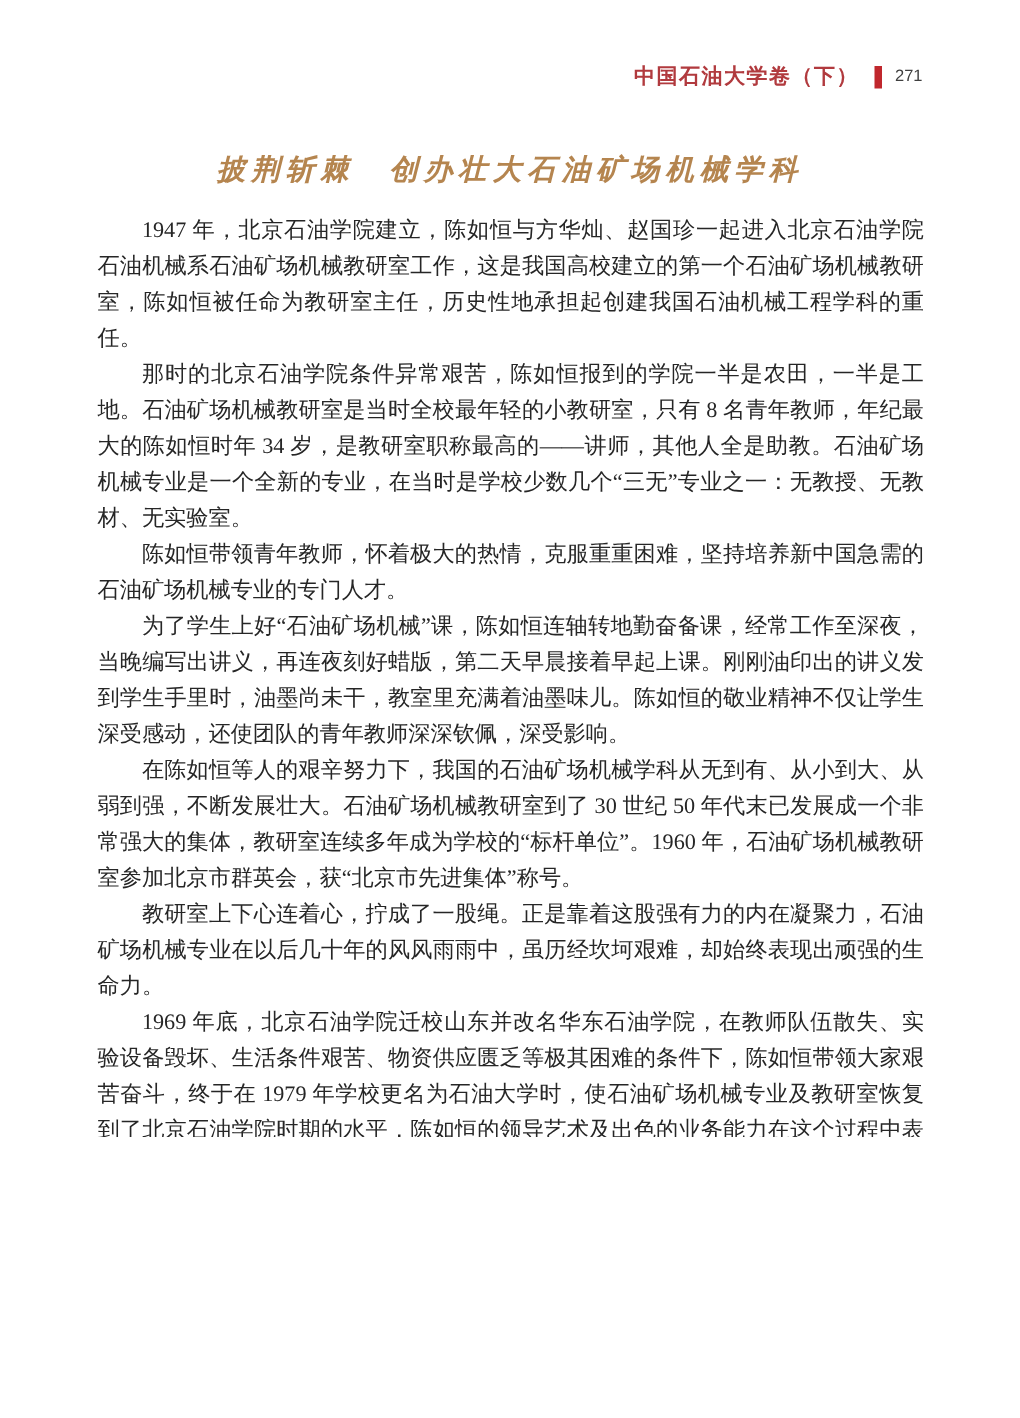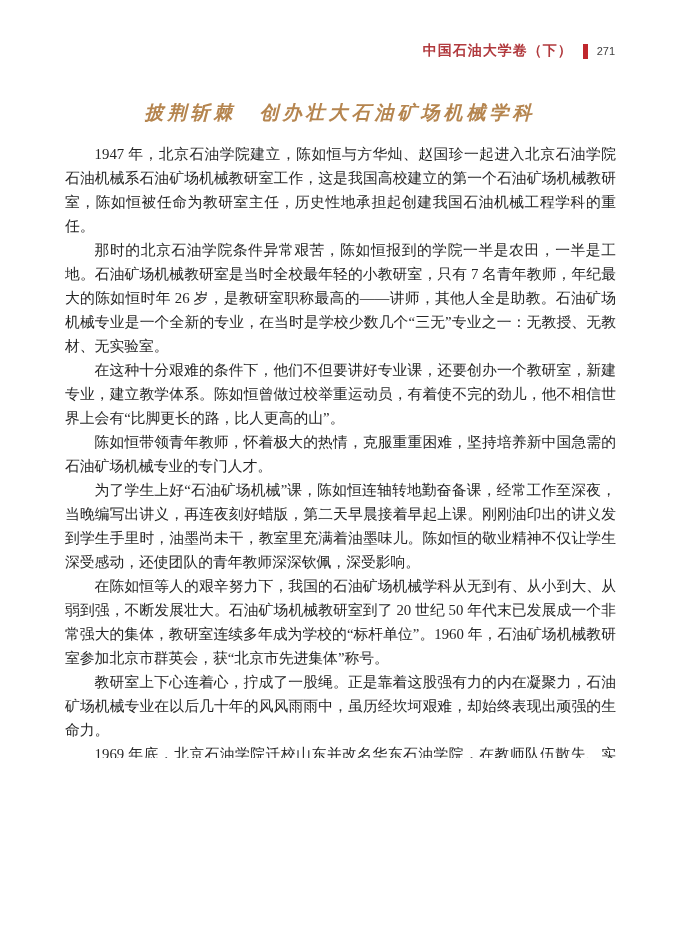--- a/index.html
+++ b/index.html
@@ -85,22 +85,21 @@
   <div class="running-head">
     <span class="volume-title">中国石油大学卷（下）</span>
     <span class="divider-bar"></span>
     <span class="page-number">271</span>
   </div>
 
   <div class="article-title">披荆斩棘　创办壮大石油矿场机械学科</div>
 
   <div class="body-text">
       <p class="body-para">1947 年，北京石油学院建立，陈如恒与方华灿、赵国珍一起进入北京石油学院石油机械系石油矿场机械教研室工作，这是我国高校建立的第一个石油矿场机械教研室，陈如恒被任命为教研室主任，历史性地承担起创建我国石油机械工程学科的重任。</p>
-      <p class="body-para">那时的北京石油学院条件异常艰苦，陈如恒报到的学院一半是农田，一半是工地。石油矿场机械教研室是当时全校最年轻的小教研室，只有 7 名青年教师，年纪最大的陈如恒时年 26 岁，是教研室职称最高的——讲师，其他人全是助教。石油矿场机械专业是一个全新的专业，在当时是学校少数几个“三无”专业之一：无教授、无教材、无实验室。</p>
-      <p class="body-para">在这种十分艰难的条件下，他们不但要讲好专业课，还要创办一个教研室，新建专业，建立教学体系。陈如恒曾做过校举重运动员，有着使不完的劲儿，他不相信世界上会有“比脚更长的路，比人更高的山”。</p>
+      <p class="body-para">那时的北京石油学院条件异常艰苦，陈如恒报到的学院一半是农田，一半是工地。石油矿场机械教研室是当时全校最年轻的小教研室，只有 8 名青年教师，年纪最大的陈如恒时年 34 岁，是教研室职称最高的——讲师，其他人全是助教。石油矿场机械专业是一个全新的专业，在当时是学校少数几个“三无”专业之一：无教授、无教材、无实验室。</p>
       <p class="body-para">陈如恒带领青年教师，怀着极大的热情，克服重重困难，坚持培养新中国急需的石油矿场机械专业的专门人才。</p>
       <p class="body-para">为了学生上好“石油矿场机械”课，陈如恒连轴转地勤奋备课，经常工作至深夜，当晚编写出讲义，再连夜刻好蜡版，第二天早晨接着早起上课。刚刚油印出的讲义发到学生手里时，油墨尚未干，教室里充满着油墨味儿。陈如恒的敬业精神不仅让学生深受感动，还使团队的青年教师深深钦佩，深受影响。</p>
-      <p class="body-para">在陈如恒等人的艰辛努力下，我国的石油矿场机械学科从无到有、从小到大、从弱到强，不断发展壮大。石油矿场机械教研室到了 20 世纪 50 年代末已发展成一个非常强大的集体，教研室连续多年成为学校的“标杆单位”。1960 年，石油矿场机械教研室参加北京市群英会，获“北京市先进集体”称号。</p>
+      <p class="body-para">在陈如恒等人的艰辛努力下，我国的石油矿场机械学科从无到有、从小到大、从弱到强，不断发展壮大。石油矿场机械教研室到了 30 世纪 50 年代末已发展成一个非常强大的集体，教研室连续多年成为学校的“标杆单位”。1960 年，石油矿场机械教研室参加北京市群英会，获“北京市先进集体”称号。</p>
       <p class="body-para">教研室上下心连着心，拧成了一股绳。正是靠着这股强有力的内在凝聚力，石油矿场机械专业在以后几十年的风风雨雨中，虽历经坎坷艰难，却始终表现出顽强的生命力。</p>
       <p class="body-para">1969 年底，北京石油学院迁校山东并改名华东石油学院，在教师队伍散失、实验设备毁坏、生活条件艰苦、物资供应匮乏等极其困难的条件下，陈如恒带领大家艰苦奋斗，终于在 1979 年学校更名为石油大学时，使石油矿场机械专业及教研室恢复到了北京石油学院时期的水平，陈如恒的领导艺术及出色的业务能力在这个过程中表现得淋漓尽致。</p>
     </div>
 
 </div>
 
 </body></html>

